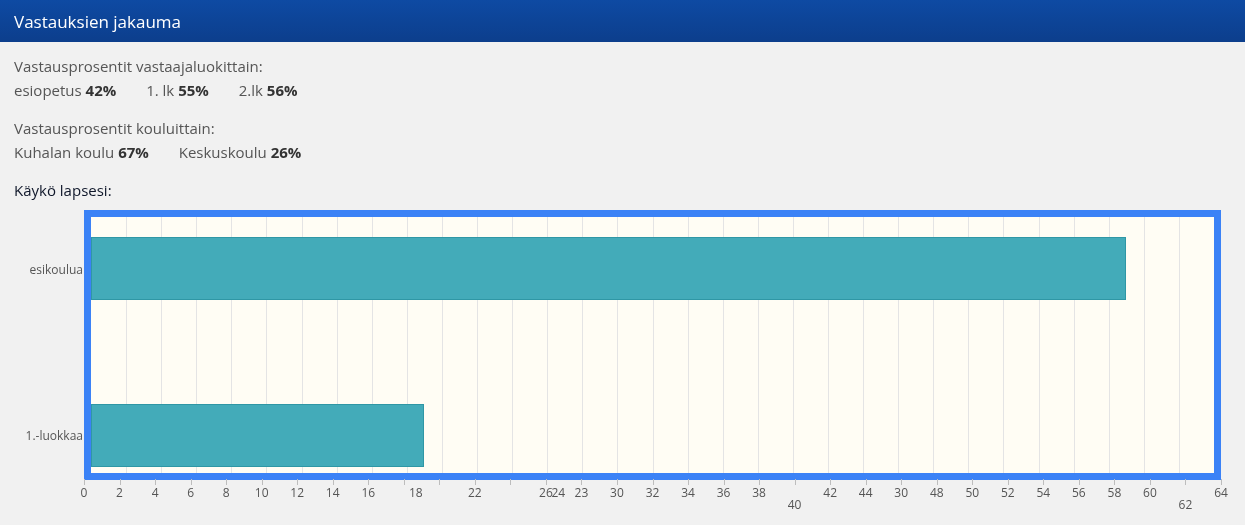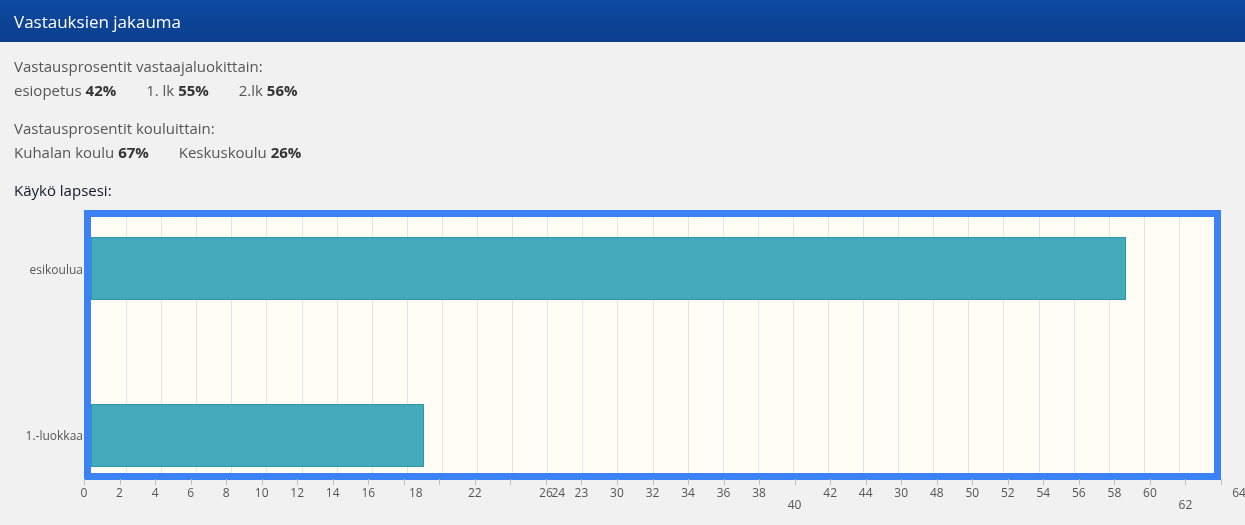--- a/index.html
+++ b/index.html
@@ -251,18 +251,18 @@
           <div class="x-tick-label" style="left: 84.375%;">54</div>
           <div class="x-tick-mark" style="left: 87.5%;"></div>
           <div class="x-tick-label" style="left: 87.5%;">56</div>
           <div class="x-tick-mark" style="left: 90.625%;"></div>
           <div class="x-tick-label" style="left: 90.625%;">58</div>
           <div class="x-tick-mark" style="left: 93.75%;"></div>
           <div class="x-tick-label" style="left: 93.75%;">60</div>
           <div class="x-tick-mark" style="left: 96.875%;"></div>
           <div class="x-tick-label" style="left: 96.875%; margin-top: 12px;">62</div>
           <div class="x-tick-mark" style="left: 100%;"></div>
-          <div class="x-tick-label" style="left: 100%; margin-left: 18px;">64</div>
+          <div class="x-tick-label" style="left: 100%;">64</div>
         </div>
     </div>
 
   </div>
 </div>
 
 </body></html>

